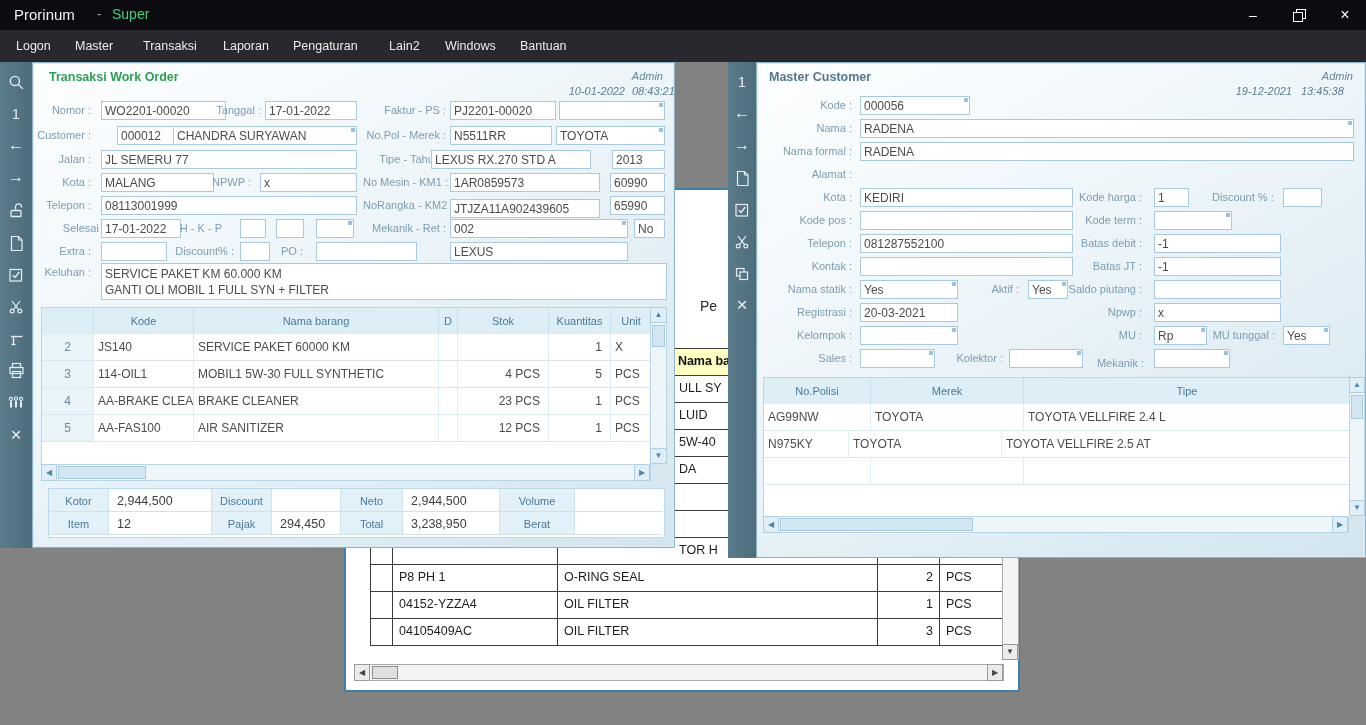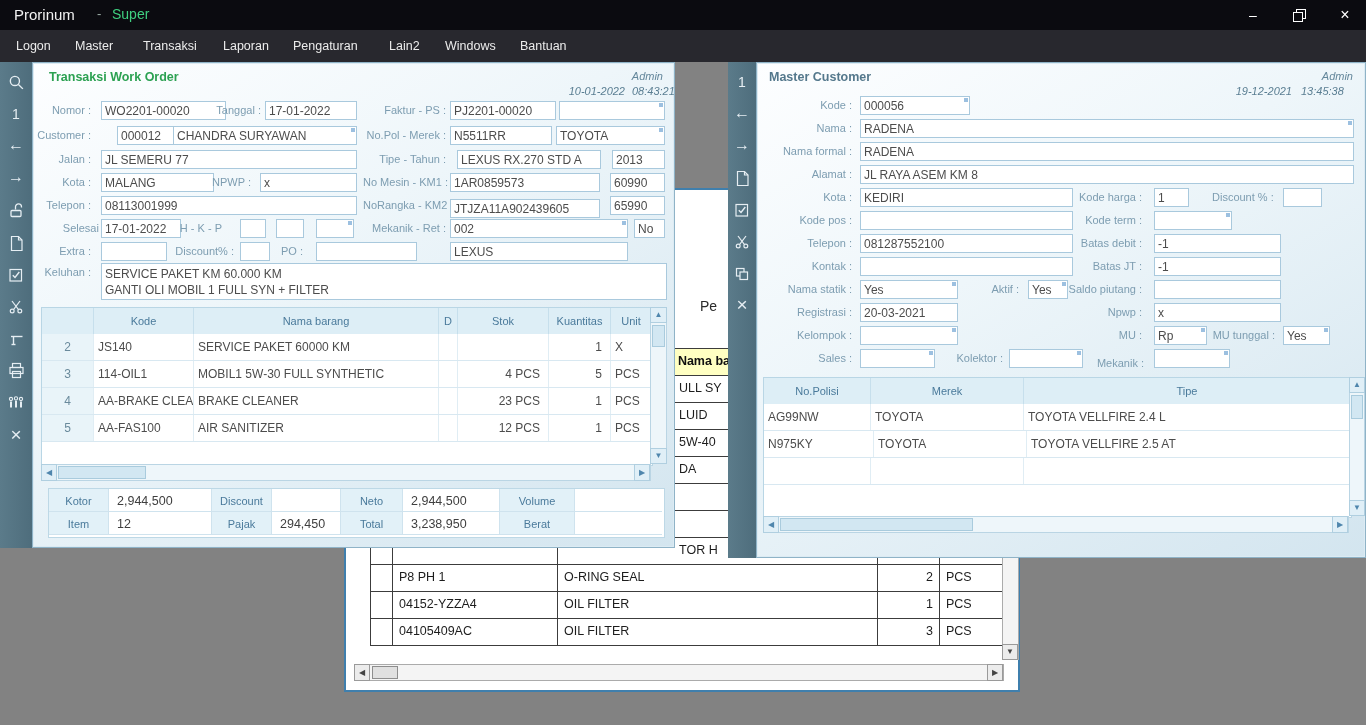--- a/index.html
+++ b/index.html
@@ -200,21 +200,21 @@
   <div class="lbl" style="left:0;width:58px;top:66px">Customer :</div>
   <div class="inp" style="left:84px;top:63px;width:70px">000012</div>
   <div class="inp lk" style="left:140px;top:63px;width:184px">CHANDRA SURYAWAN</div>
   <div class="lbl" style="left:330px;width:83px;top:66px">No.Pol - Merek :</div>
   <div class="inp" style="left:417px;top:63px;width:102px">N5511RR</div>
   <div class="inp lk" style="left:523px;top:63px;width:109px">TOYOTA</div>
 
   <div class="lbl" style="left:0;width:58px;top:90px">Jalan :</div>
   <div class="inp" style="left:68px;top:87px;width:256px">JL SEMERU 77</div>
   <div class="lbl" style="left:330px;width:83px;top:90px">Tipe - Tahun :</div>
-  <div class="inp" style="left:424px;top:87px;width:144px">LEXUS RX.270 STD A</div>
+  <div class="inp" style="left:398px;top:87px;width:160px">LEXUS RX.270 STD A</div>
   <div class="inp" style="left:579px;top:87px;width:53px">2013</div>
 
   <div class="lbl" style="left:0;width:58px;top:113px">Kota :</div>
   <div class="inp" style="left:68px;top:110px;width:113px">MALANG</div>
   <div class="lbl" style="left:150px;width:68px;top:113px">NPWP :</div>
   <div class="inp" style="left:227px;top:110px;width:97px">x</div>
   <div class="lbl" style="left:330px;width:83px;top:113px">No Mesin - KM1 :</div>
   <div class="inp" style="left:417px;top:110px;width:150px">1AR0859573</div>
   <div class="inp" style="left:577px;top:110px;width:55px">60990</div>
 
@@ -319,21 +319,20 @@
   <div class="stamp" style="left:440px;top:22px;width:95px;text-align:right">19-12-2021</div>
   <div class="stamp" style="left:544px;top:22px">13:45:38</div>
 
   <div class="lbl" style="left:0;width:95px;top:36px">Kode :</div>
   <div class="inp lk" style="left:103px;top:33px;width:110px">000056</div>
   <div class="lbl" style="left:0;width:95px;top:59px">Nama :</div>
   <div class="inp lk" style="left:103px;top:56px;width:494px">RADENA</div>
   <div class="lbl" style="left:0;width:95px;top:82px">Nama formal :</div>
   <div class="inp" style="left:103px;top:79px;width:494px">RADENA</div>
   <div class="lbl" style="left:0;width:95px;top:105px">Alamat :</div>
-  <div class="inp" style="left:103px;top:102px;width:494px">JL RAYA ASEM KM 8</div>
 
   <div class="lbl" style="left:0;width:95px;top:128px">Kota :</div>
   <div class="inp" style="left:103px;top:125px;width:213px">KEDIRI</div>
   <div class="lbl" style="left:270px;width:115px;top:128px">Kode harga :</div>
   <div class="inp" style="left:397px;top:125px;width:35px">1</div>
   <div class="lbl" style="left:455px;width:61px;top:128px">Discount % :</div>
   <div class="inp" style="left:526px;top:125px;width:39px"></div>
 
   <div class="lbl" style="left:0;width:95px;top:151px">Kode pos :</div>
   <div class="inp" style="left:103px;top:148px;width:213px"></div>
@@ -375,21 +374,21 @@
   <div class="inp lk" style="left:252px;top:286px;width:74px"></div>
   <div class="lbl" style="left:327px;width:60px;top:294px">Mekanik :</div>
   <div class="inp lk" style="left:397px;top:286px;width:76px"></div>
 
   <div class="grid" style="left:6px;top:314px;width:587px;height:139px">
     <div class="g-row">
       <span class="g-h" style="width:107px">No.Polisi</span><span class="g-h" style="width:153px">Merek</span><span class="g-h" style="width:326px;border-right:none">Tipe</span>
     </div>
     <div class="g-body">
       <div class="g-row"><span class="g-c" style="width:107px">AG99NW</span><span class="g-c" style="width:153px">TOYOTA</span><span class="g-c" style="width:326px;border-right:none">TOYOTA VELLFIRE 2.4 L</span></div>
-      <div class="g-row"><span class="g-c" style="width:110px">N975KY</span><span class="g-c" style="width:153px">TOYOTA</span><span class="g-c" style="width:326px;border-right:none">TOYOTA VELLFIRE 2.5 AT</span></div>
+      <div class="g-row"><span class="g-c" style="width:85px">N975KY</span><span class="g-c" style="width:153px">TOYOTA</span><span class="g-c" style="width:326px;border-right:none">TOYOTA VELLFIRE 2.5 AT</span></div>
       <div class="g-row"><span class="g-c" style="width:107px"></span><span class="g-c" style="width:153px"></span><span class="g-c" style="width:326px;border-right:none"></span></div>
     </div>
   </div>
 
   <div class="strack" style="left:592px;top:314px;width:16px;height:139px"></div>
   <div class="sbtn" style="left:592px;top:314px"><span>▲</span></div>
   <div class="sthumb" style="left:594px;top:332px;width:12px;height:24px"></div>
   <div class="sbtn" style="left:592px;top:437px"><span>▼</span></div>
 
   <div class="strack" style="left:6px;top:453px;width:586px;height:17px"></div>

